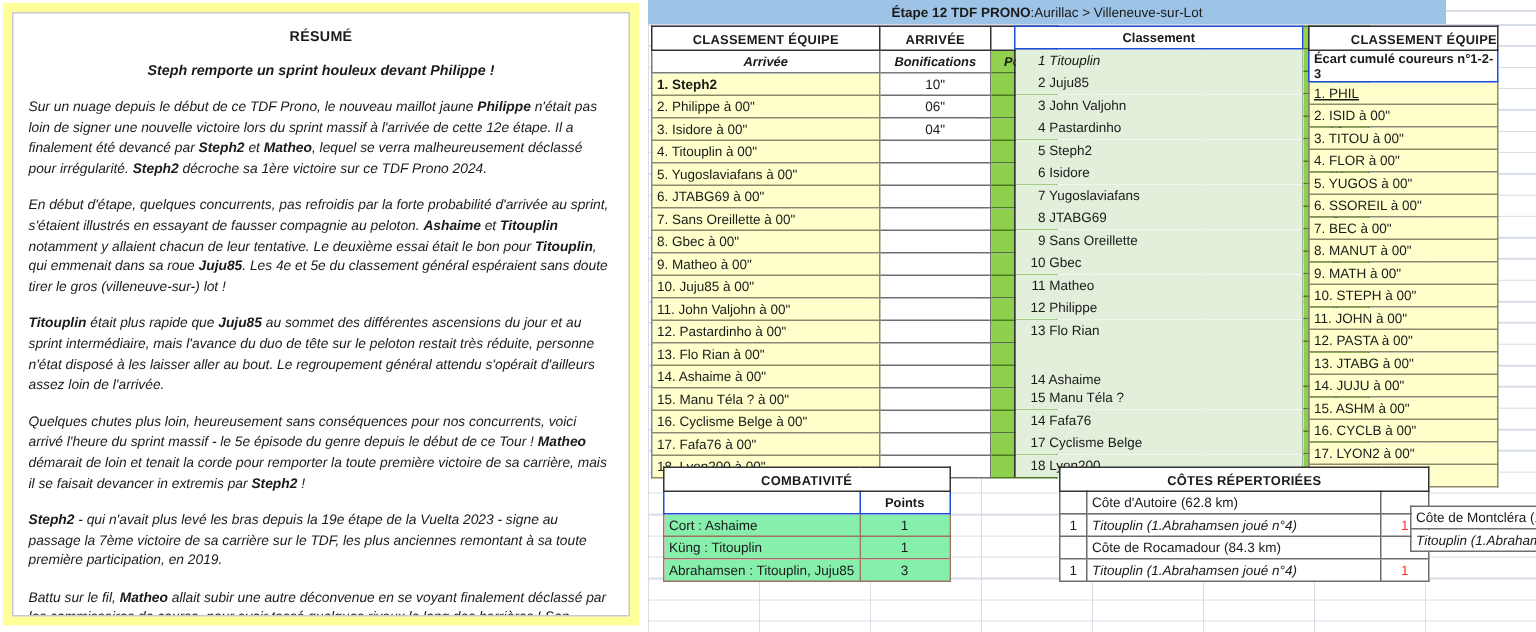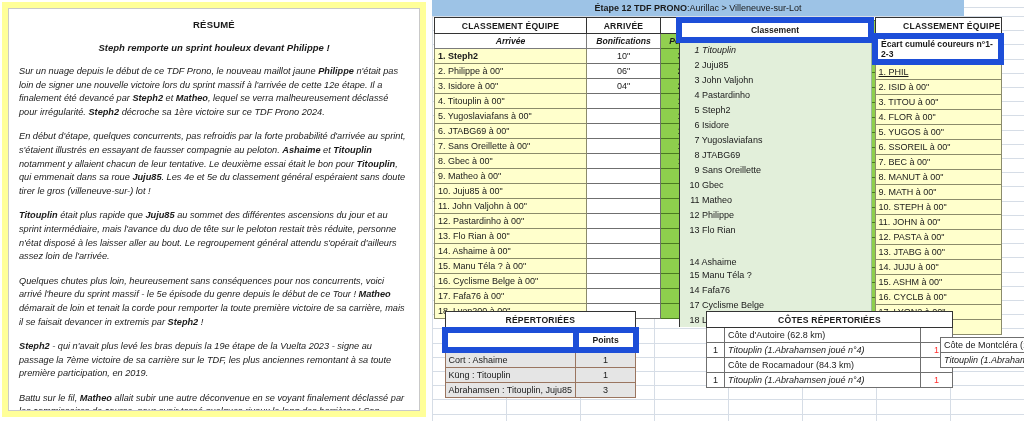--- a/index.html
+++ b/index.html
@@ -63,29 +63,29 @@
   }
   .hdr-sub{
     background:#ffffff;border:1px solid #7b7b7b;
     font-style:italic;text-align:center;height:14px;font-size:8.6px;
   }
   .hdr-pts{
     background:#92d050;border:1px solid #4a7a20;
     font-style:italic;font-weight:bold;text-align:center;height:14px;font-size:8.6px;
   }
   .hdr-plain{
-    background:#ffffff;border:6px solid #1d4ed8;
+    background:#ffffff;border:1px solid #1d4ed8;
     text-align:center;height:14px;font-size:8.6px;
   }
 
   .c-yellow{background:#ffffcc;border:1px solid #8b8b6b;border-top-color:#b5b58d;}
   .c-white{background:#ffffff;border:1px solid #6f6f6f;}
   .c-green{background:#8ecf4d;border:1px solid #4a7a20;text-align:center;font-weight:normal;}
   .c-mint{background:#e2efda;border-left:1.6px solid #333;border-right:1px solid #9bb89b;}
-  .c-peach{background:#e5e5e5;border:1px solid #9a7560;}
+  .c-peach{background:#86efac;border:1px solid #9a7560;}
 
   .cell{height:14px;padding:0 3px;white-space:nowrap;overflow:hidden;}
   .num{text-align:center;}
   .rank-i{font-style:italic;}
   .bold{font-weight:bold;}
   .underline{text-decoration:underline;}
   .red{color:#ff2d2d;}
 
   
   #etape{left:434px;top:17px;}
@@ -409,21 +409,21 @@
       </tbody>
   </table>
 
   <table class="tbl" id="combat">
     <colgroup>
         <col class="c1">
         <col class="c2">
       </colgroup>
     <thead>
       <tr>
-        <th class="hdr-main" colspan="2">RÉPERTORIÉES</th>
+        <th class="hdr-main" colspan="2">COMBATIVITÉ</th>
       </tr>
       <tr>
         <th class="hdr-plain"></th>
         <th class="hdr-plain">Points</th>
       </tr>
     </thead>
     <tbody id="combat-body">
         <tr>
           <td class="cell c-peach">Cort : Ashaime</td>
           <td class="cell c-peach num">1</td>

